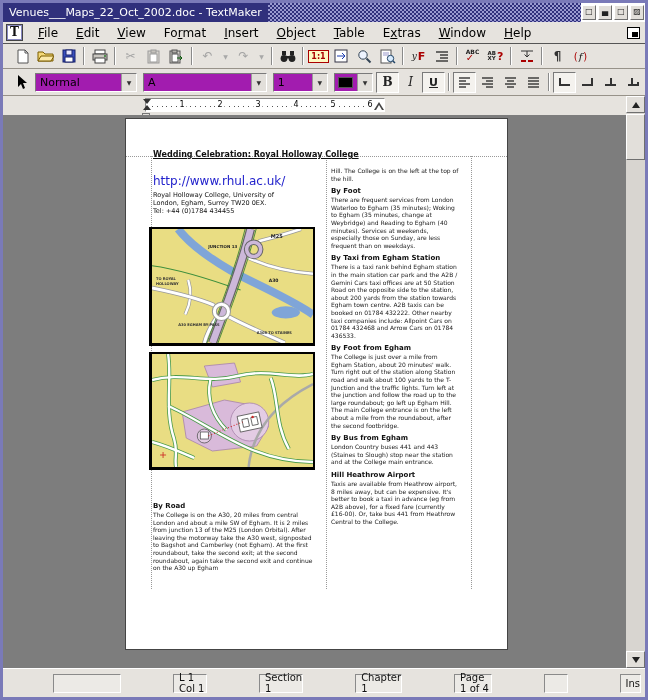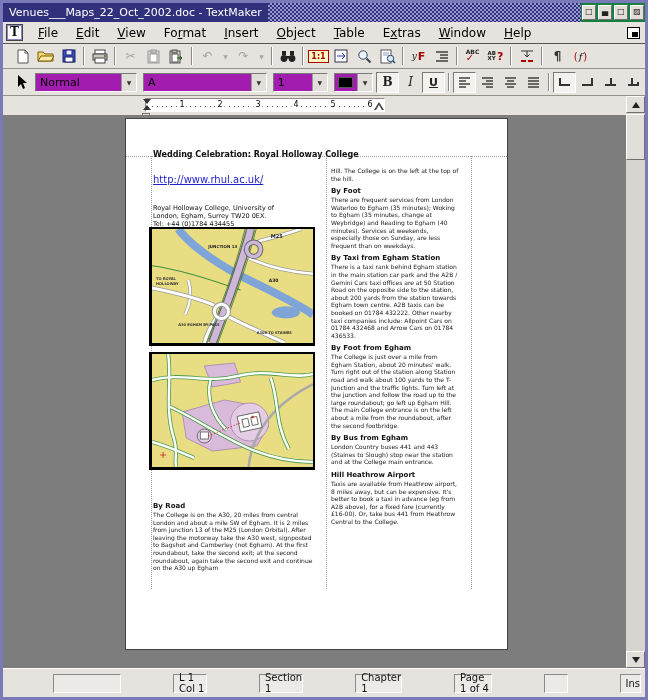--- a/index.html
+++ b/index.html
@@ -2,21 +2,21 @@
 <html><head>
 <meta charset="utf-8">
 <style>
   * { margin:0; padding:0; box-sizing:border-box; }
   html,body { width:648px; height:700px; }
   body { font-family:"DejaVu Sans", sans-serif; }
   .window { position:relative; width:648px; height:700px; background:#7a7ab8; overflow:hidden; }
 
   
   .titlebar { position:absolute; left:3px; top:3px; width:642px; height:19px;
-    background:#15803d; display:flex; align-items:center; }
+    background:#ffffff; display:flex; align-items:center; }
   .title-text { color:#fff; font-size:11px; padding:0 6px; white-space:nowrap; background:#30307c; height:100%; display:flex; align-items:center; }
   .title-pattern { flex:1; height:100%;
     background-image:conic-gradient(#9a9ad0 25%, #30307c 0 50%, #9a9ad0 0 75%, #30307c 0);
     background-size:4px 4px; }
   .win-btn { width:14px; height:15px; margin:0 1px; background:#e2dfda; border:1px solid;
     border-color:#fff #6f6f6f #6f6f6f #fff; font-size:8px; line-height:12px; text-align:center; color:#222; }
 
   
   .menubar { position:absolute; left:3px; top:22px; width:642px; height:22px; background:#e6e3de;
     border-bottom:1px solid #555; display:flex; align-items:center; }
@@ -79,23 +79,23 @@
   .ind-bot { position:absolute; left:-3px; top:6px; width:0; height:0; border-left:4px solid transparent; border-right:4px solid transparent; border-bottom:5px solid #333; }
   .ind-sq { position:absolute; left:139px; top:17px; width:8px; height:4px; background:#e2dfda; border:1px solid #777; }
   .rtri { position:absolute; left:228px; top:3px; width:0; height:0; border-left:5px solid transparent; border-right:5px solid transparent; border-bottom:8px solid #444; }
   .rtri i { position:absolute; left:-3px; top:3px; width:0; height:0; border-left:3px solid transparent; border-right:3px solid transparent; border-bottom:5px solid #fff; }
 
   
   .docarea { position:absolute; left:3px; top:115px; width:623px; height:553px; background:#7d7d7d; }
   .page { position:absolute; left:122px; top:3px; width:383px; height:532px; background:#fff; border:1px solid #444; }
   .hguide { position:absolute; border-top:1px dotted #999; height:0; }
   .vguide { position:absolute; border-left:1px dotted #999; width:0; }
-  .doc-heading { position:absolute; left:27px; top:31px; font-size:8px; font-weight:bold; color:#111; white-space:nowrap; }
+  .doc-heading { position:absolute; left:27px; top:31px; font-size:8px; font-weight:bold; text-decoration:underline; color:#111; white-space:nowrap; }
   .leftcol { position:absolute; left:27px; top:55px; width:162px; }
-  .doc-link { font-size:10px; color:#2222cc; text-decoration:underline; margin-bottom:19px; }
+  .doc-link { font-size:12px; color:#2222cc; margin-bottom:3px; }
   .addr { font-size:6.5px; line-height:8px; color:#111; }
   .map { position:absolute; left:23px; width:166px; border:2px solid #000; border-left-width:3px; border-bottom-width:3px; background:#e9dd83; }
   .map1 { top:108px; height:119px; }
   .map2 { top:233px; height:118px; }
   .map svg { display:block; width:100%; height:100%; }
   .byroad { position:absolute; left:27px; top:383px; width:163px; }
   .sec-h { font-size:7px; font-weight:bold; color:#111; margin:5px 0 1px 0; }
   .sec-t { font-size:6px; line-height:7.6px; color:#1a1a1a; }
   .rightcol { position:absolute; left:205px; top:48px; width:129px; }
 

